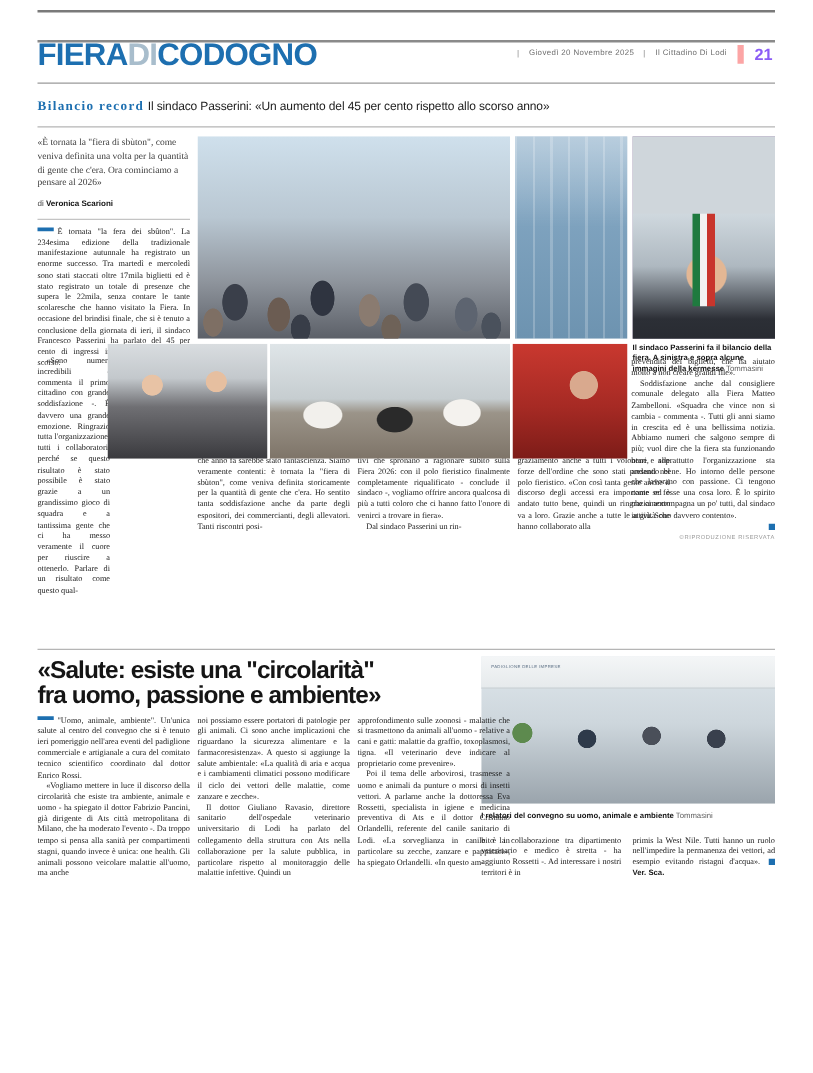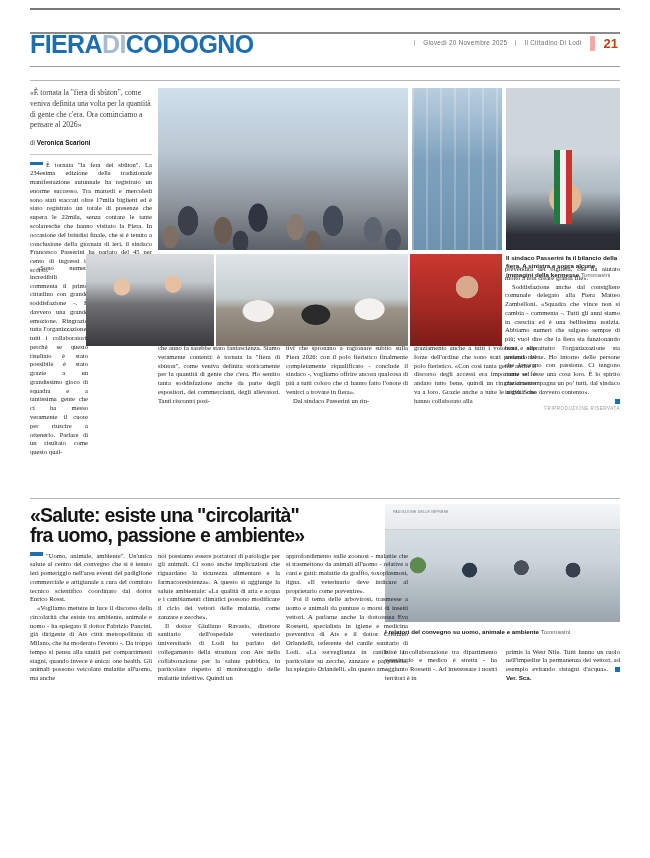--- a/index.html
+++ b/index.html
@@ -47,21 +47,21 @@
   }
   .mast-right .cell {
     padding: 0 8px;
     border-left: 1px solid #bdbdbd;
     line-height: 1;
     white-space: nowrap;
     letter-spacing: 0.3px;
   }
   .mast-right .pageno {
     font-family: "Liberation Sans", sans-serif;
-    font-weight: bold; font-size: 13px; color: #c2410c;
+    font-weight: bold; font-size: 13px; color: #8b5cf6;
     padding: 0 2px 0 9px;
     border-left: 5px solid #fca5a5;
     letter-spacing: 0;
   }
   .rule-thin { border-top: 1px solid #9a9a9a; margin-top: 5px; }
 
   
   .art1 { margin-top: 13px; }
   .kicker-line {
     font-family: "Liberation Sans", sans-serif;
@@ -236,20 +236,24 @@
     <div class="logo"><span>FIERA</span><span class="di">DI</span><span>CODOGNO</span></div>
     <div class="mast-right">
       <div class="cell">Giovedì 20 Novembre 2025</div>
       <div class="cell">Il Cittadino Di Lodi</div>
       <div class="pageno">21</div>
     </div>
   </div>
   <div class="rule-thin"></div>
 
   <div class="art1">
+    <div class="kicker-line">
+      <span class="kicker">Bilancio record</span>
+      <span class="kicker-rest">Il sindaco Passerini: «Un aumento del 45 per cento rispetto allo scorso anno»</span>
+    </div>
     <div class="rule-head"></div>
   </div>
 
   <div class="a1-wrap">
 
     <div class="col" style="left:0; top:0; width:122px;">
       <div class="standfirst">«È tornata la "fiera di sbùton", come veniva definita una volta per la quantità di gente che c'era. Ora cominciamo a pensare al 2026»</div>
       <div class="byline">
         <span>di</span>
         <b>Veronica Scarioni</b>

